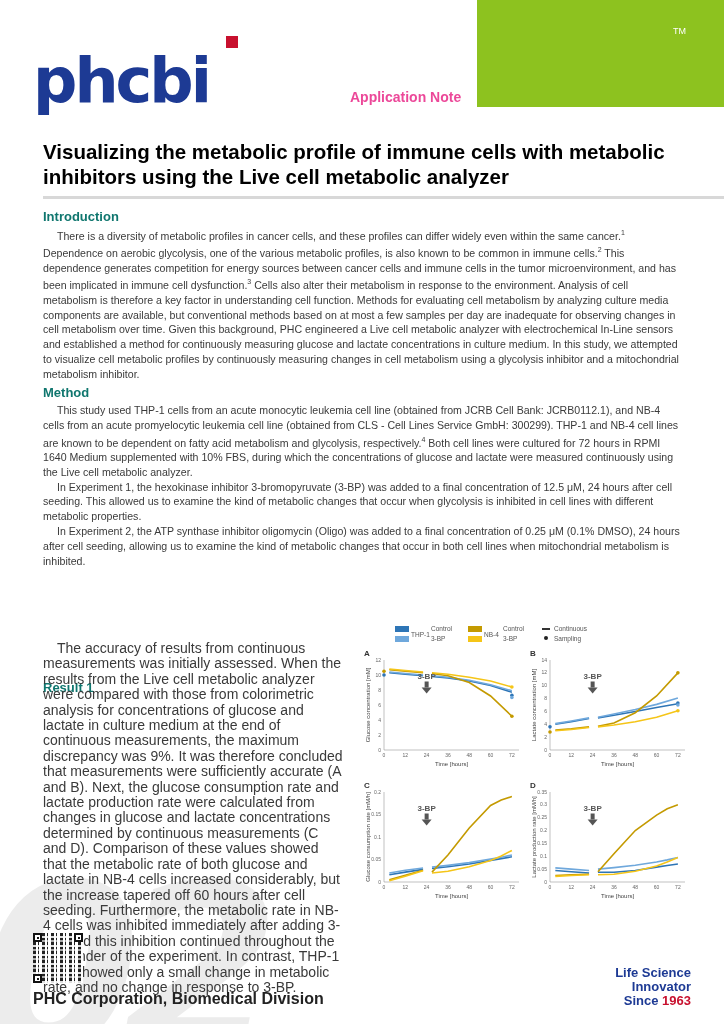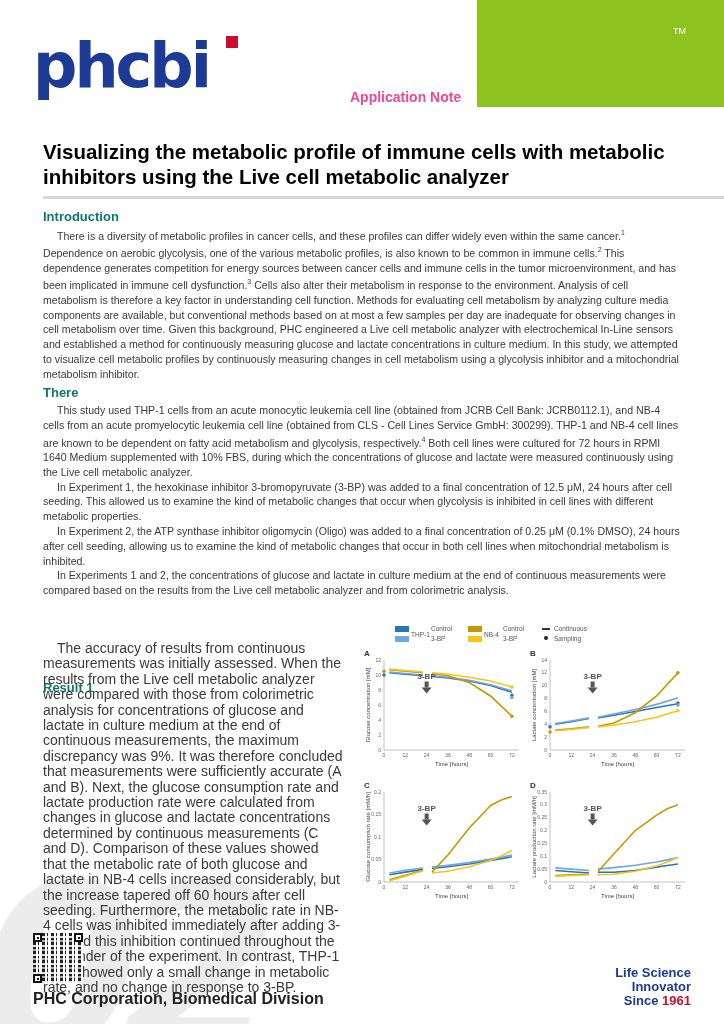--- a/index.html
+++ b/index.html
@@ -35,41 +35,40 @@
   .qr-corner::after { content:""; position:absolute; left:1.5px; top:1.5px; width:2px; height:2px; background:#111; }
   .corp { position:absolute; left:33px; top:990px; font-size:16px; font-weight:bold; color:#222; }
   .tagline { position:absolute; right:33px; top:966px; text-align:right; font-size:13px; font-weight:bold; color:#1d3a94; line-height:14px; }
   .tagline .yr { color:#c8102e; }
 </style>
 </head>
 <body>
 
 <div class="watermark">02</div>
 
-<div class="logo" style="text-transform:lowercase;">PHCbi</div>
+<div class="logo" style="text-transform:lowercase;margin-top:15px;">PHCbi</div>
 <div class="logo-dot"></div>
 <div class="app-note">Application Note</div>
 <div class="brand-box">
   <span class="brand-tm">TM</span>
 </div>
 
 <div class="title">Visualizing the metabolic profile of immune cells with metabolic inhibitors using the Live cell metabolic analyzer</div>
 <div class="rule"></div>
 
 <h2 style="left:43px; top:209px;">Introduction</h2>
 <div class="para" style="left:43px; top:226px; width:640px;">
   <p><span>There is a diversity of metabolic profiles in cancer cells, and these profiles can differ widely even within the same cancer.</span><sup>1</sup><span> Dependence on aerobic glycolysis, one of the various metabolic profiles, is also known to be common in immune cells.</span><sup>2</sup><span> This dependence generates competition for energy sources between cancer cells and immune cells in the tumor microenvironment, and has been implicated in immune cell dysfunction.</span><sup>3</sup><span> Cells also alter their metabolism in response to the environment. Analysis of cell metabolism is therefore a key factor in understanding cell function. Methods for evaluating cell metabolism by analyzing culture media components are available, but conventional methods based on at most a few samples per day are inadequate for observing changes in cell metabolism over time. Given this background, PHC engineered a Live cell metabolic analyzer with electrochemical In-Line sensors and established a method for continuously measuring glucose and lactate concentrations in culture medium. In this study, we attempted to visualize cell metabolic profiles by continuously measuring changes in cell metabolism using a glycolysis inhibitor and a mitochondrial metabolism inhibitor.</span></p>
 </div>
 
-<h2 style="left:43px; top:385px;">There</h2>
+<h2 style="left:43px; top:385px;">Method</h2>
 <div class="para" style="left:43px; top:403px; width:640px;">
   <p><span>This study used THP-1 cells from an acute monocytic leukemia cell line (obtained from JCRB Cell Bank: JCRB0112.1), and NB-4 cells from an acute promyelocytic leukemia cell line (obtained from CLS - Cell Lines Service GmbH: 300299). THP-1 and NB-4 cell lines are known to be dependent on fatty acid metabolism and glycolysis, respectively.</span><sup>4</sup><span> Both cell lines were cultured for 72 hours in RPMI 1640 Medium supplemented with 10% FBS, during which the concentrations of glucose and lactate were measured continuously using the Live cell metabolic analyzer.</span></p>
   <p>In Experiment 1, the hexokinase inhibitor 3-bromopyruvate (3-BP) was added to a final concentration of 12.5 μM, 24 hours after cell seeding. This allowed us to examine the kind of metabolic changes that occur when glycolysis is inhibited in cell lines with different metabolic properties.</p>
   <p>In Experiment 2, the ATP synthase inhibitor oligomycin (Oligo) was added to a final concentration of 0.25 μM (0.1% DMSO), 24 hours after cell seeding, allowing us to examine the kind of metabolic changes that occur in both cell lines when mitochondrial metabolism is inhibited.</p>
-  <p>In Experiments 1 and 2, the concentrations of glucose and lactate in culture medium at the end of continuous measurements were compared based on the results from the Live cell metabolic analyzer and from colorimetric analysis.</p>
 </div>
 
 <h2 style="left:43px; top:648px;margin-top:32px;">Result 1</h2>
 <div class="r1">
   <p>The accuracy of results from continuous measurements was initially assessed. When the results from the Live cell metabolic analyzer were compared with those from colorimetric analysis for concentrations of glucose and lactate in culture medium at the end of continuous measurements, the maximum discrepancy was 9%. It was therefore concluded that measurements were sufficiently accurate (A and B). Next, the glucose consumption rate and lactate production rate were calculated from changes in glucose and lactate concentrations determined by continuous measurements (C and D). Comparison of these values showed that the metabolic rate of both glucose and lactate in NB-4 cells increased considerably, but the increase tapered off 60 hours after cell seeding. Furthermore, the metabolic rate in NB-4 cells was inhibited immediately after adding 3-BP, and this inhibition continued throughout the remainder of the experiment. In contrast, THP-1 cells showed only a small change in metabolic rate, and no change in response to 3-BP.</p>
 </div>
 
 <div class="legend">
   <div class="sw" style="left:0; top:0; background:#2e75b6;"></div>
   <div class="sw" style="left:0; top:10px; background:#6fa8dc;"></div>
@@ -231,14 +230,14 @@
 <div class="qr">
   <div class="qr-inner"></div>
   <div class="qr-corner" style="left:0; top:0;"></div>
   <div class="qr-corner" style="right:0; top:0;"></div>
   <div class="qr-corner" style="left:0; bottom:0;"></div>
 </div>
 <div class="corp">PHC Corporation, Biomedical Division</div>
 <div class="tagline">
   <div>Life Science</div>
   <div>Innovator</div>
-  <div><span>Since </span><span class="yr">1961</span></div>
+  <div><span>Since </span><span class="yr">1963</span></div>
 </div>
 
 </body></html>

